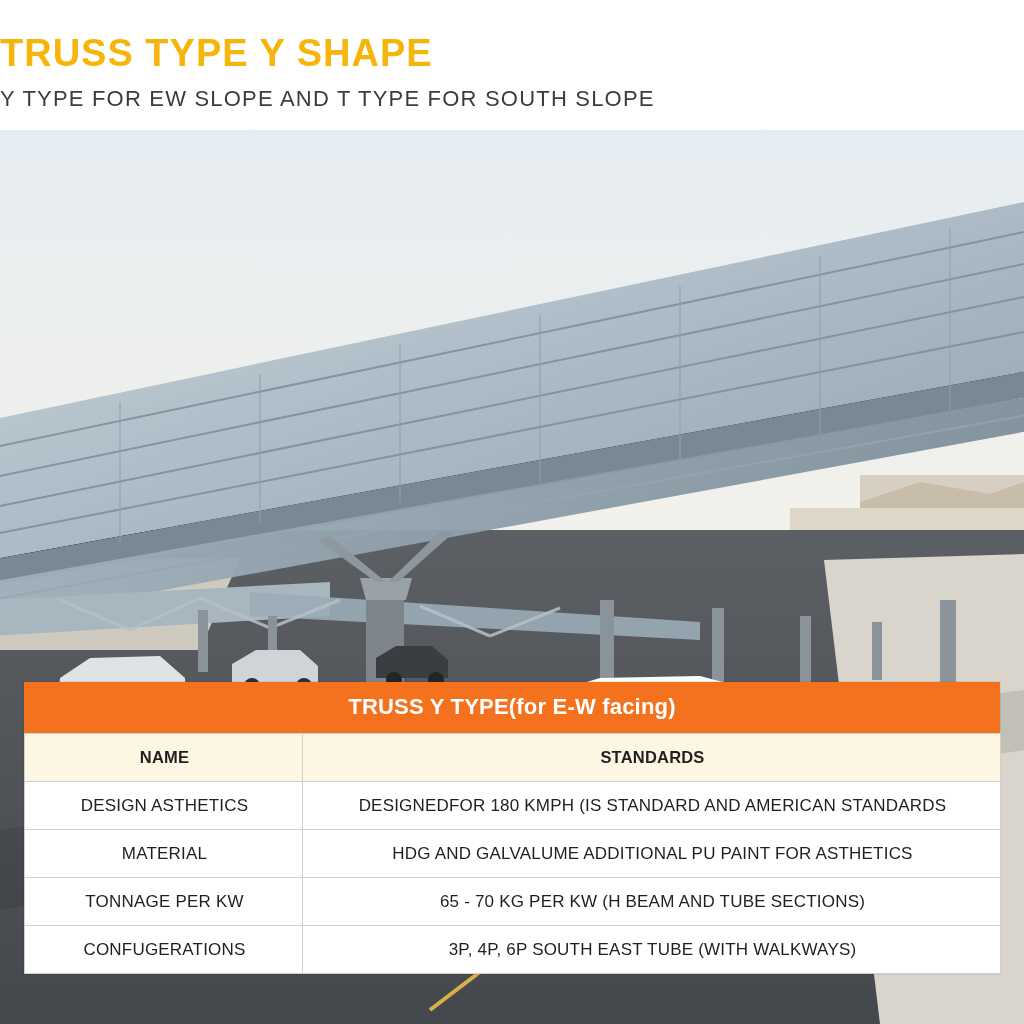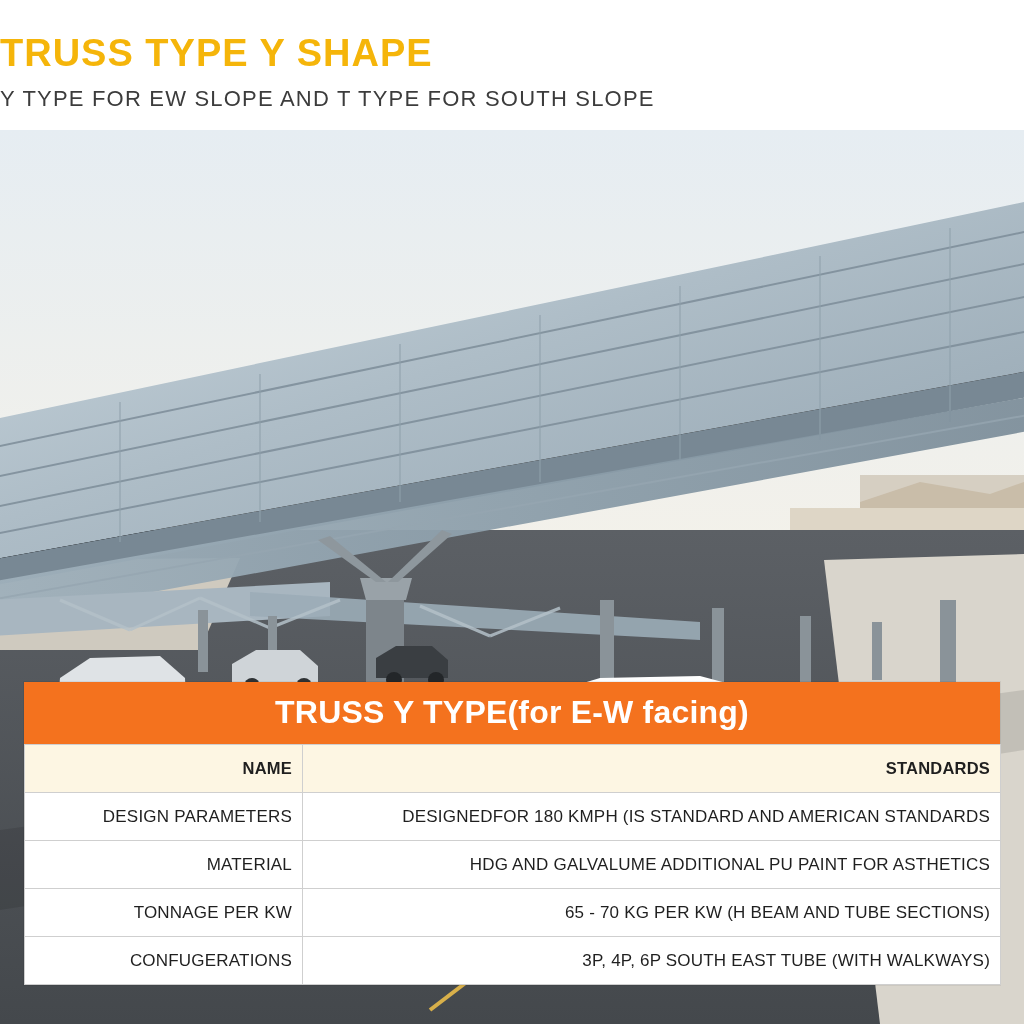--- a/index.html
+++ b/index.html
@@ -49,37 +49,37 @@
     position:absolute;
     left:24px;
     top:682px;
     width:976px;
     box-shadow:0 0 0 1px rgba(0,0,0,0.06);
   }
   .table-head{
     background:#f4721e;
     color:#ffffff;
     text-align:center;
-    font-size:32px;
+    font-size:22px;
     font-weight:bold;
     padding:12px 0 13px 0;
     letter-spacing:0.2px;
   }
   table{
     border-collapse:collapse;
     width:100%;
     background:#ffffff;
     table-layout:fixed;
   }
   td,th{
     border:1px solid #cfcfcf;
     padding:10px 10px 10px 12px;
     font-size:17px;
     color:#1f1f1f;
-    text-align:right;
+    text-align:center;
     vertical-align:middle;
     height:27px;
     letter-spacing:0.2px;
     white-space:nowrap;
     overflow:hidden;
   }
   th{
     background:#fdf6e3;
     font-weight:bold;
     font-size:16.5px;
@@ -247,21 +247,21 @@
           <col class="c2">
         </colgroup>
       <thead>
         <tr>
           <th>NAME</th>
           <th>STANDARDS</th>
         </tr>
       </thead>
       <tbody>
         <tr>
-          <td>DESIGN PARAMETERS</td>
+          <td>DESIGN ASTHETICS</td>
           <td>DESIGNEDFOR 180 KMPH (IS STANDARD AND AMERICAN STANDARDS</td>
         </tr>
         <tr>
           <td>MATERIAL</td>
           <td>HDG AND GALVALUME ADDITIONAL PU PAINT FOR ASTHETICS</td>
         </tr>
         <tr>
           <td>TONNAGE PER KW</td>
           <td>65 - 70 KG PER KW (H BEAM AND TUBE SECTIONS)</td>
         </tr>

